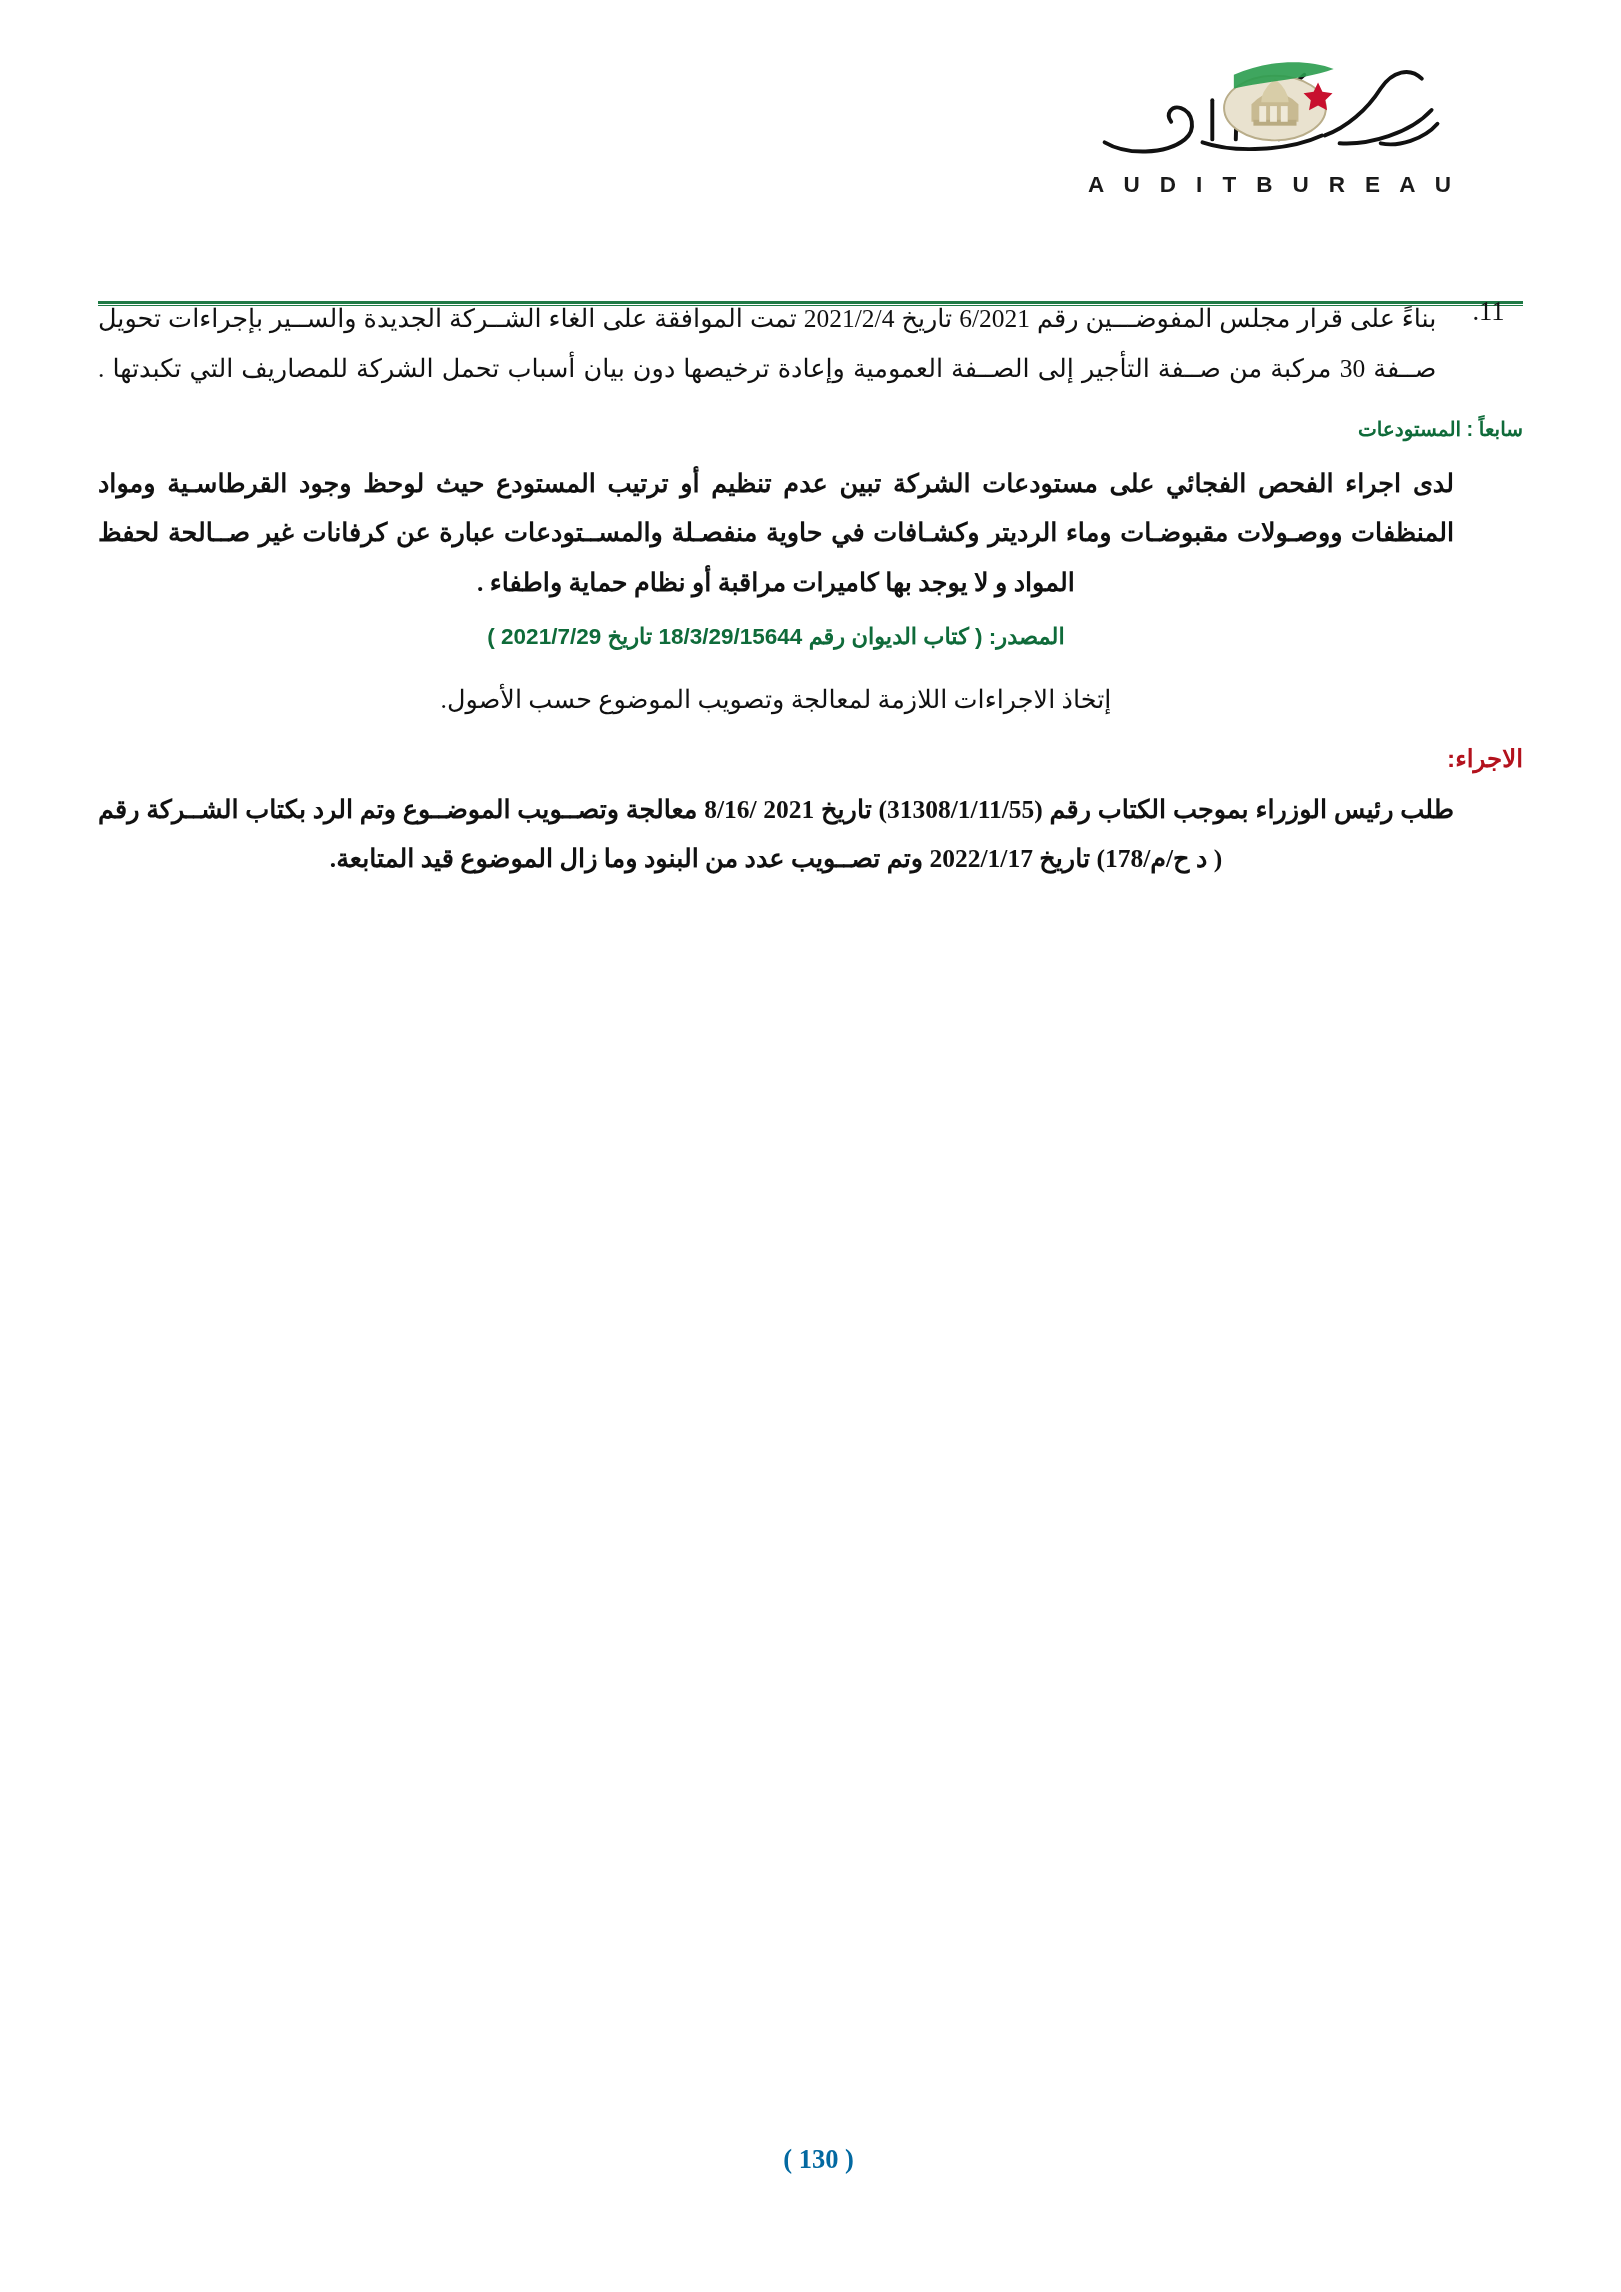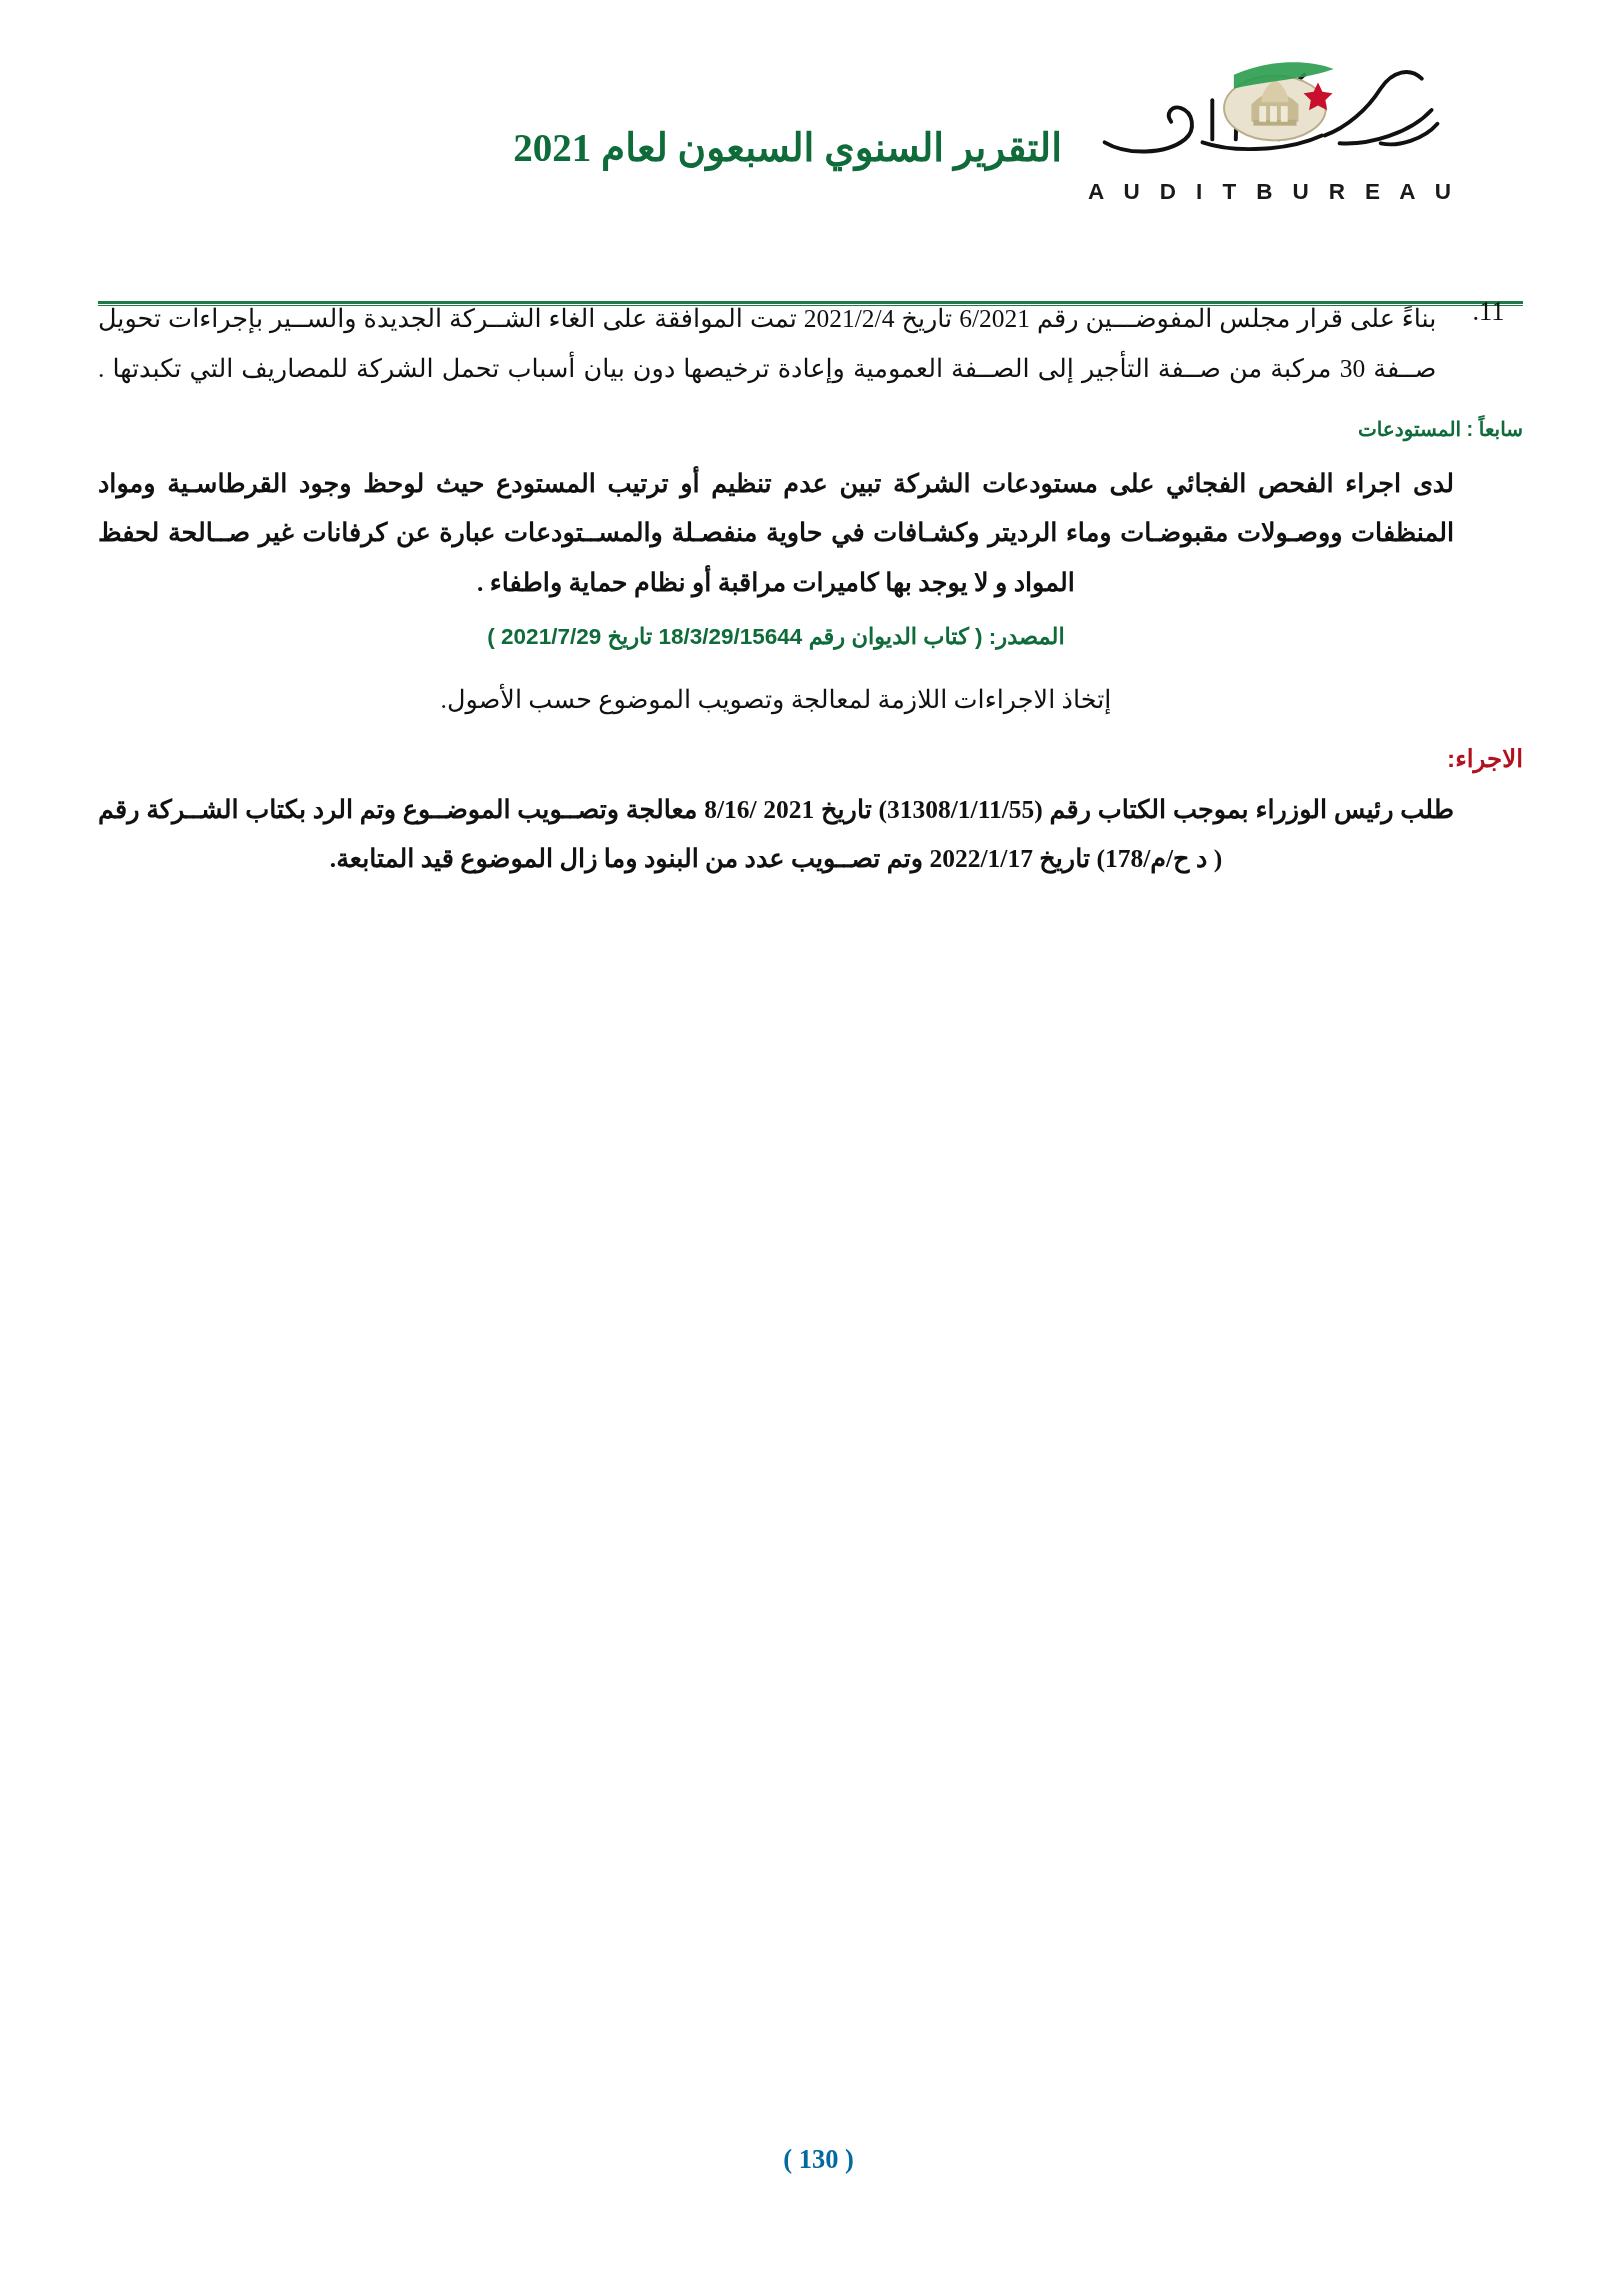--- a/index.html
+++ b/index.html
@@ -36,21 +36,21 @@
     height: 123px;
     width: 372px;
     margin: 0 auto;
   }
   .logo-art svg { display: block; }
   .logo-caption {
     font-family: "Liberation Sans", sans-serif;
     font-size: 22.5px;
     letter-spacing: 6.9px;
     color: #1a1a1a;
-    margin-top: 7px;
+    margin-top: 0;
     font-weight: 600;
   }
   .header-title {
     position: absolute;
     right: 559px;
     top: 96px;
     width: 931px;
     text-align: right;
     direction: rtl;
     font-family: "Liberation Serif", serif;
@@ -208,21 +208,20 @@
           </g>
 
           <path d="M150 26 C 186 10, 226 10, 252 20 C 226 30, 186 32, 150 40 Z" fill="#2a9c4e" opacity="0.9"></path>
 
           <path d="M236 34 l4.5 9.3 10.3 1.5 -7.4 7.2 1.8 10.2 -9.2 -4.8 -9.2 4.8 1.8 -10.2 -7.4 -7.2 10.3 -1.5 z" fill="#c8102e"></path>
         </svg>
       </div>
       <div class="logo-caption">A U D I T   B U R E A U</div>
     </div>
 
-    <div class="header-title">التقرير السنوي السبعون لعام 2021</div>
     <div class="header-rule"></div>
   </div>
 
   <div class="content">
 
     <div class="numbered-item">
       <div class="item-number">11.</div>
       <div class="item-text">بناءً على قرار مجلس المفوضـــين رقم 6/2021 تاريخ 2021/2/4 تمت الموافقة على الغاء الشــركة الجديدة والســير بإجراءات تحويل صــفة 30 مركبة من صــفة التأجير إلى الصــفة العمومية وإعادة ترخيصها دون بيان أسباب تحمل الشركة للمصاريف التي تكبدتها .</div>
     </div>
 

